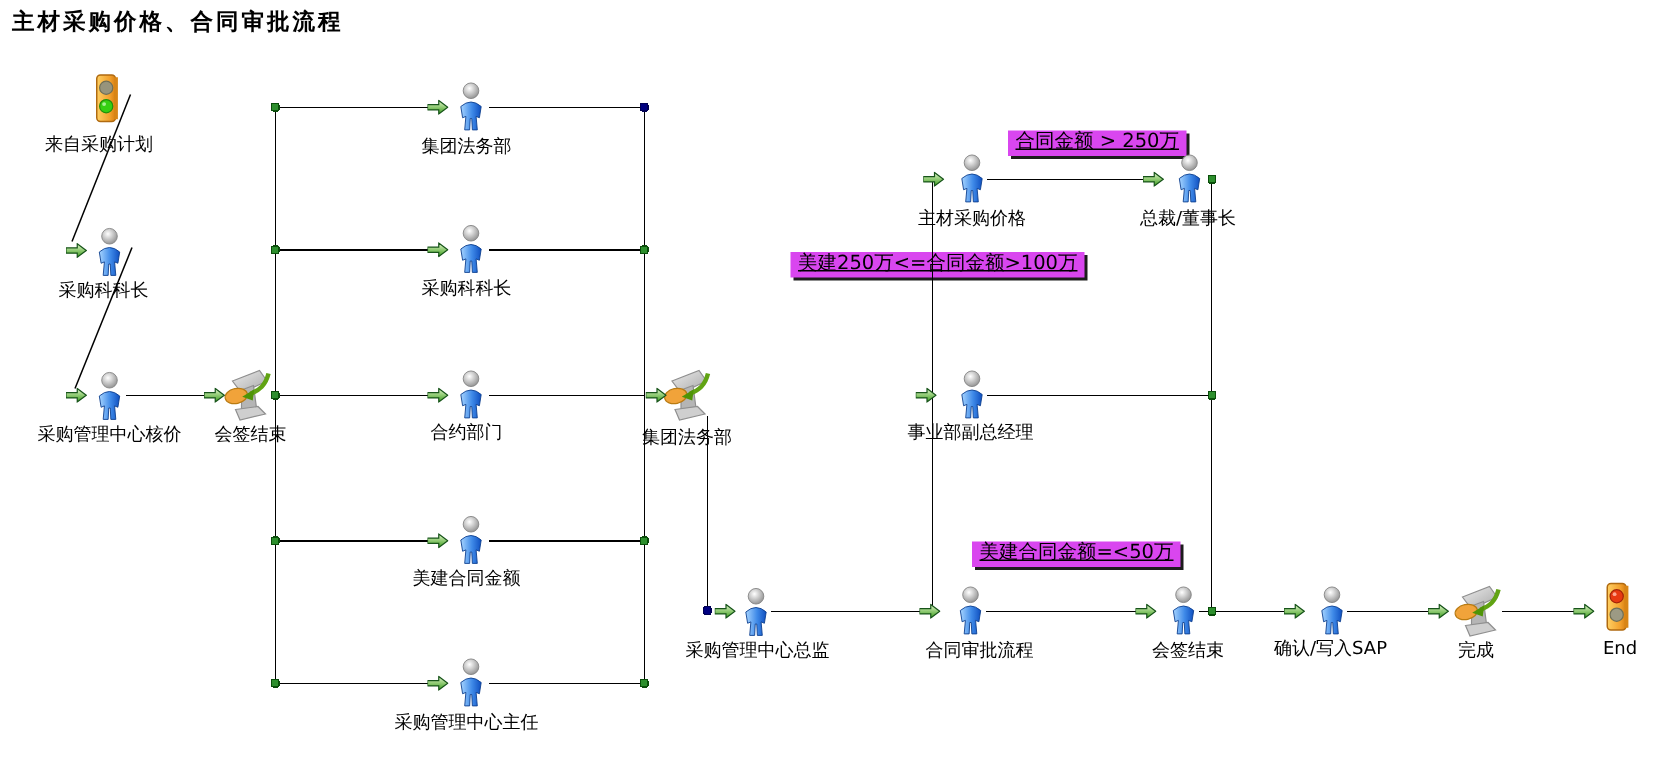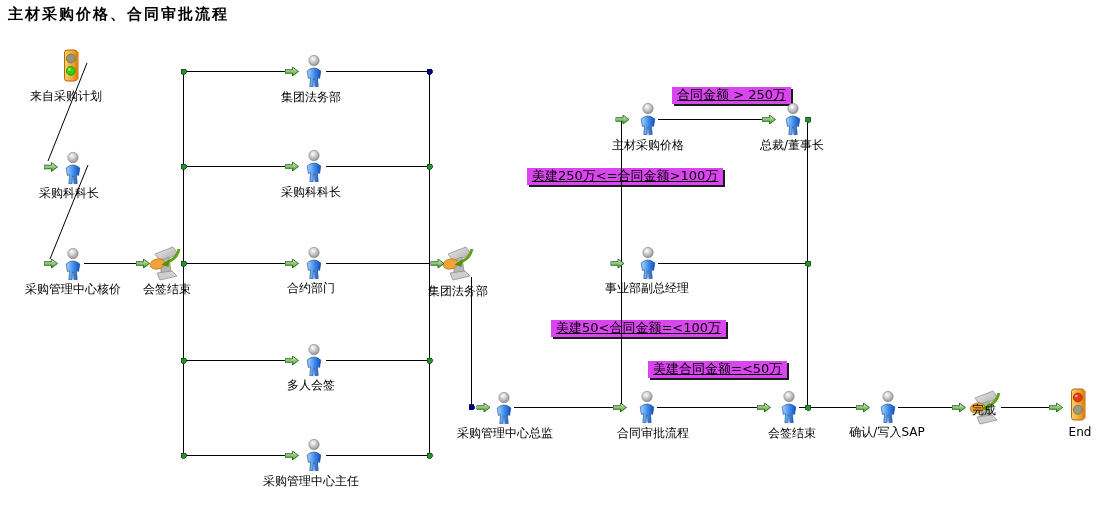--- a/index.html
+++ b/index.html
@@ -146,36 +146,35 @@
         <use href="#sym-light-end"></use>
       </svg></div>
 
   <div class="nlabel" style="left:66px;top:90px">来自采购计划</div>
   <div class="nlabel" style="left:69px;top:187px">采购科科长</div>
   <div class="nlabel" style="left:73px;top:283px">采购管理中心核价</div>
   <div class="nlabel" style="left:167px;top:283px">会签结束</div>
   <div class="nlabel" style="left:311px;top:91px">集团法务部</div>
   <div class="nlabel" style="left:311px;top:186px">采购科科长</div>
   <div class="nlabel" style="left:311px;top:282px">合约部门</div>
-  <div class="nlabel" style="left:311px;top:379px">多人会签</div>
+  <div class="nlabel" style="left:311px;top:379px">美建合同金额</div>
   <div class="nlabel" style="left:311px;top:475px">采购管理中心主任</div>
   <div class="nlabel" style="left:458px;top:285px">集团法务部</div>
   <div class="nlabel" style="left:505px;top:427px">采购管理中心总监</div>
   <div class="nlabel" style="left:648px;top:139px">主材采购价格</div>
   <div class="nlabel" style="left:792px;top:139px">总裁/董事长</div>
   <div class="nlabel" style="left:647px;top:282px">事业部副总经理</div>
   <div class="nlabel" style="left:653px;top:427px">合同审批流程</div>
   <div class="nlabel" style="left:792px;top:427px">会签结束</div>
   <div class="nlabel" style="left:887px;top:426px">确认/写入SAP</div>
-  <div class="nlabel" style="left:984px;top:404px">完成</div>
+  <div class="nlabel" style="left:984px;top:427px">完成</div>
   <div class="nlabel" style="left:1080px;top:426px">End</div>
 
   <div class="cond" style="left:672px;top:87px">合同金额 &gt; 250万</div>
   <div class="cond" style="left:527px;top:168px">美建250万&lt;=合同金额&gt;100万</div>
-  <div class="cond" style="left:551px;top:320px">美建50&lt;合同金额=&lt;100万</div>
   <div class="cond" style="left:648px;top:361px">美建合同金额=&lt;50万</div>
 
   <svg id="edges" width="1102" height="505" viewBox="0 0 1102 505">
     <g stroke="#000" stroke-width="1" fill="none">
 
       <path d="M87 63 L48 161"></path>
       <path d="M88 165 L50 259"></path>
 
       <path d="M84 263.5 H136" shape-rendering="crispEdges"></path>
 

